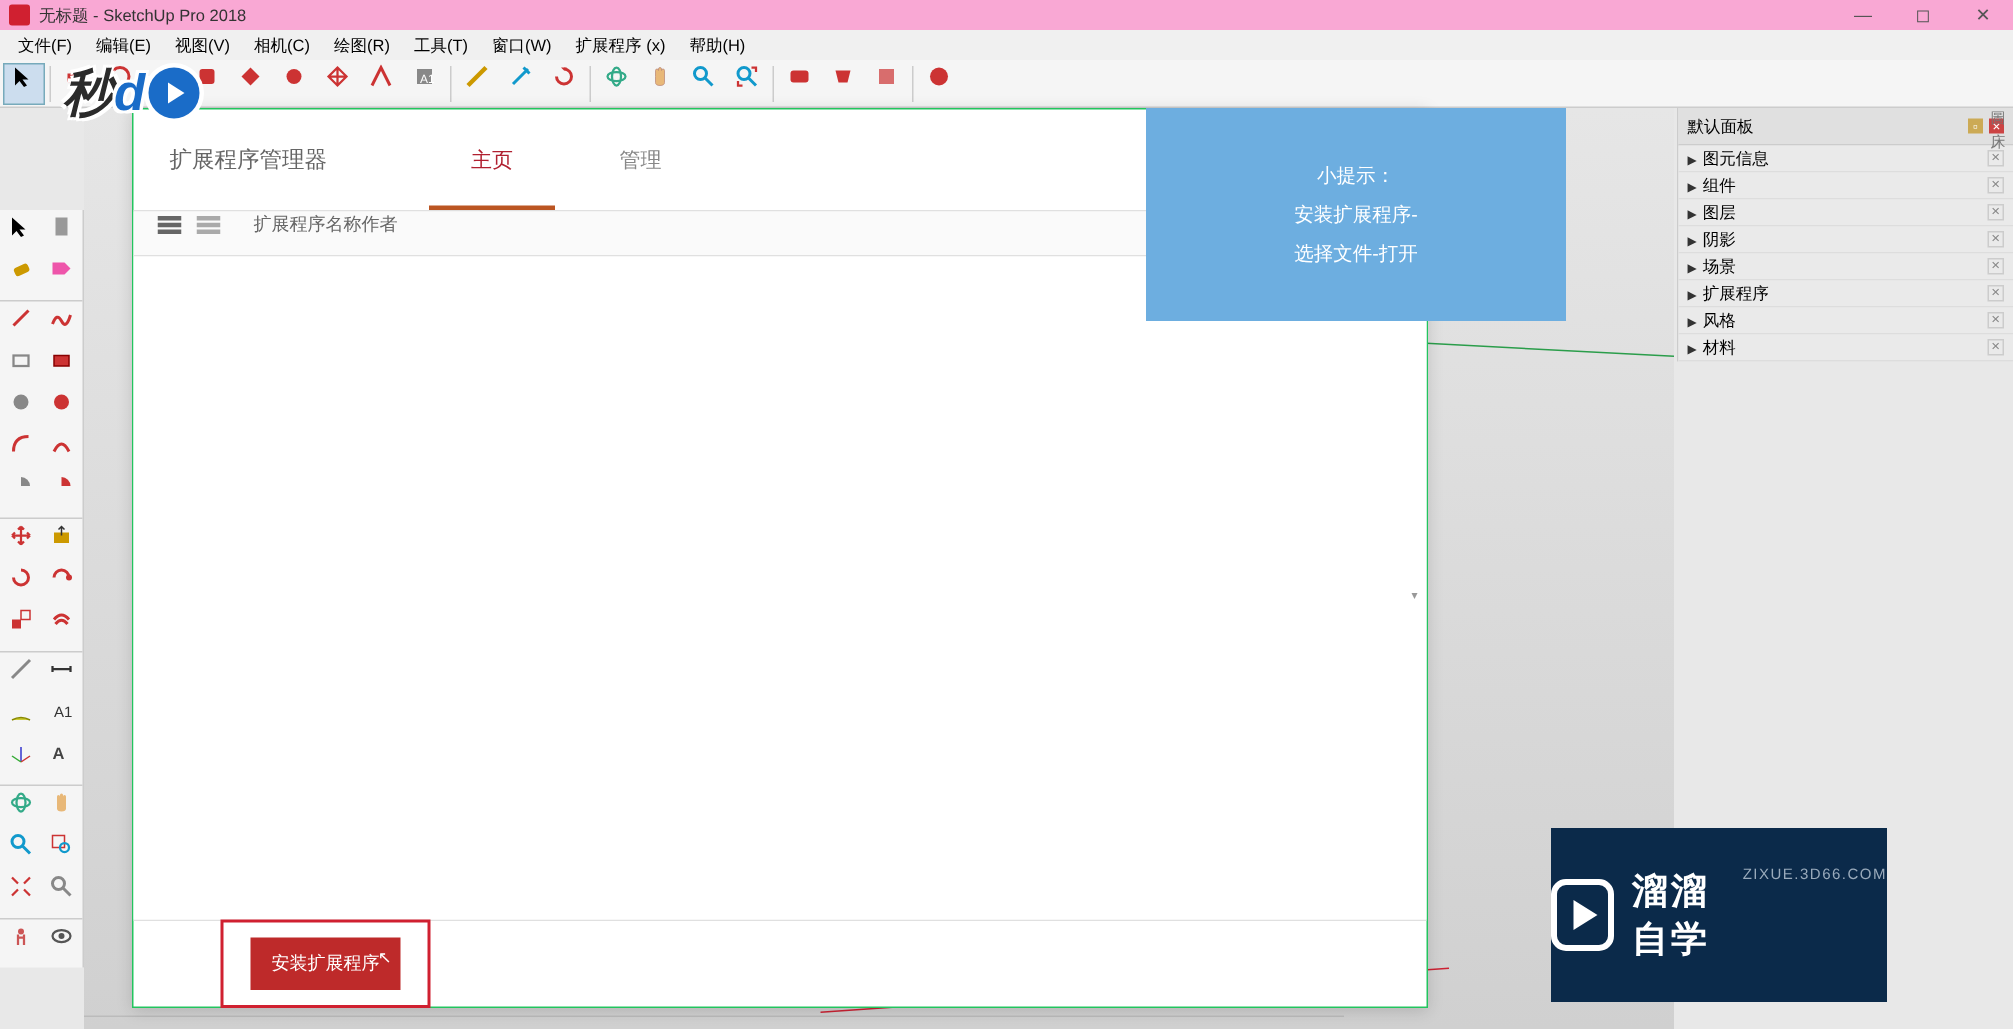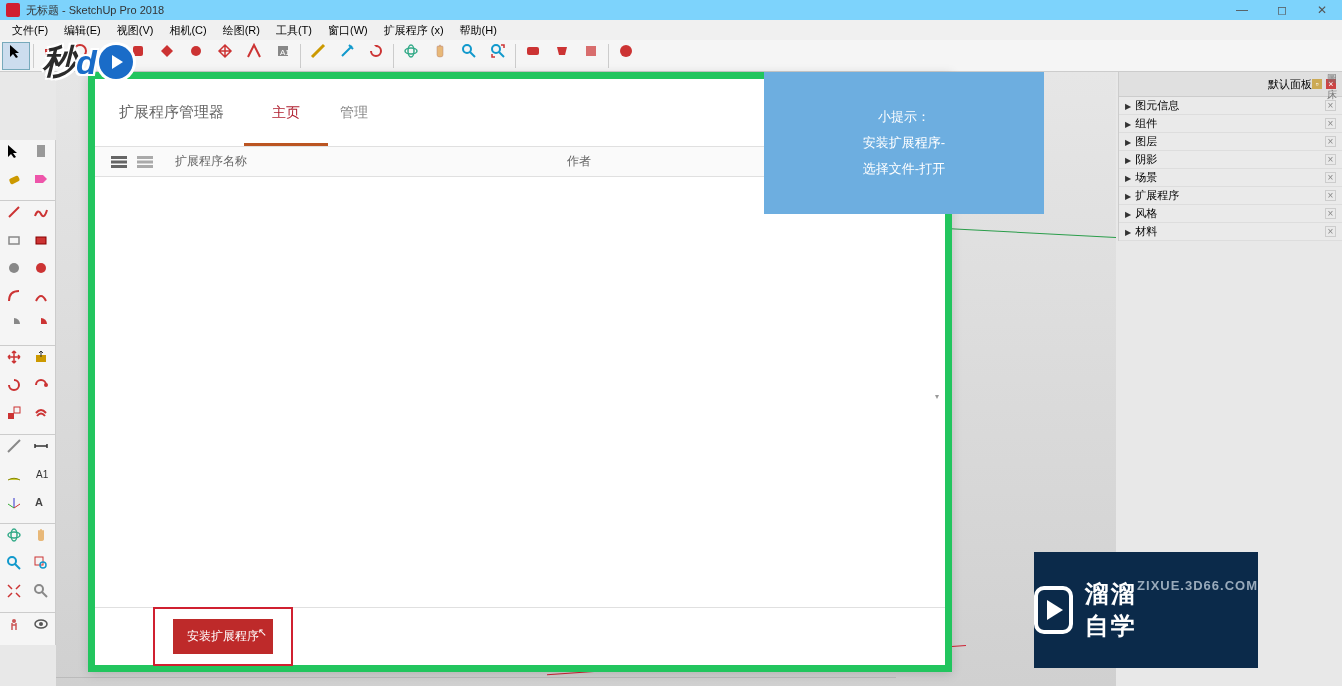--- a/index.html
+++ b/index.html
@@ -1,19 +1,19 @@
 <!DOCTYPE html>
 <html><head>
   <meta charset="utf-8">
   <style>
     * { margin: 0; padding: 0; box-sizing: border-box; font-family: "Microsoft YaHei", sans-serif; }
     body { width: 1342px; height: 686px; background: #e8e8e8; overflow: hidden; position: relative; }
 
     
-    .titlebar { height: 20px; background: #7dd3fc; display: flex; align-items: center; padding: 0 6px; font-size: 11px; color: #333; }
+    .titlebar { height: 20px; background: #f9a8d4; display: flex; align-items: center; padding: 0 6px; font-size: 11px; color: #333; }
     .title-icon { width: 14px; height: 14px; background: #d02030; border-radius: 2px; margin-right: 6px; }
     .win-controls { position: absolute; right: 0; top: 0; height: 20px; display: flex; }
     .win-btn { width: 40px; height: 20px; display: flex; align-items: center; justify-content: center; font-size: 12px; color: #555; cursor: pointer; }
 
     
     .menubar { height: 20px; background: #f0f0f0; display: flex; align-items: center; padding: 0 4px; font-size: 11px; }
     .menu-item { padding: 2px 8px; cursor: pointer; }
 
     
     .toolbar-top { height: 32px; background: #f5f5f5; border-bottom: 1px solid #ccc; display: flex; align-items: center; padding: 0 2px; gap:1px; }
@@ -27,63 +27,63 @@
     .left-row .tool-btn { width: 28px; height: 28px; }
     .hr-sep { height: 1px; background: #ccc; margin: 2px 0; }
 
     
     .viewport { position: absolute; left: 56px; right: 226px; top: 72px; bottom: 0; background: linear-gradient(#e6e6e6, #d0d0d0); overflow:hidden;}
     .ground-line { position:absolute; left:0; right:220px; top:605px; height:1px; background:#bbb; }
     .green-line{position:absolute; top:165px; right:0; width:480px; height:1px; background:#2a9d4a; transform:rotate(3deg); transform-origin:right;}
     .red-line{position:absolute; bottom:40px; right:150px; width:420px; height:1px; background:#c23; transform:rotate(-4deg); transform-origin:right;}
 
     
-    .ext-dialog { position: absolute; left: 88px; top: 72px; width: 864px; height: 600px; background: #fff; border: 7px solid #22c55e; box-shadow: 0 2px 10px rgba(0,0,0,.15); display:flex; flex-direction:column;}
+    .ext-dialog { position: absolute; left: 88px; top: 72px; width: 864px; height: 600px; background: #fff; border: 1px solid #22c55e; box-shadow: 0 2px 10px rgba(0,0,0,.15); display:flex; flex-direction:column;}
     .ext-header { height: 68px; display: flex; align-items: center; padding: 0 24px; border-bottom: 1px solid #e0e0e0; }
     .ext-title { font-size: 15px; color: #666; margin-right: 40px; }
-    .ext-tabs { display: flex; gap: 24px; height:100%; align-items:center;}
+    .ext-tabs { display: flex; gap: 55px; height:100%; align-items:center;margin-left:48px;}
     .ext-tab { font-size: 14px; color: #888; padding: 4px 8px; cursor: pointer; position:relative; height:100%; display:flex; align-items:center;}
     .ext-tab.active { color: #b02030; }
     .ext-tab.active::after{content:''; position:absolute; bottom:0; left:-20px; right:-20px; height:3px; background:#b52; }
-    .ext-cols { height: 30px; display: flex; align-items: center; padding: 0 14px; border-bottom: 1px solid #e0e0e0; background:#fafafa;}
+    .ext-cols { height: 30px; display: flex; padding: 0 14px; border-bottom: 1px solid #e0e0e0; background:#fafafa;}
     .col-ic { width: 20px; height: 18px; margin-right: 6px; display:flex; align-items:center; justify-content:center;}
     .col-ic svg{width:16px;height:14px;}
     .col-name { font-size: 12px; color: #666; margin-left: 14px; }
-    .col-author { font-size: 12px; color: #666; margin-left: 320px; }
+    .col-author { font-size: 12px; color: #666; }
     .ext-body { flex:1; background: #fff; position:relative;}
     .ext-scroll { position:absolute; right:2px; top:50%; width:8px; height:8px; color:#999; font-size:8px;}
     .ext-footer { height: 58px; border-top: 1px solid #e0e0e0; display: flex; align-items: center; padding: 0 24px; }
     .install-btn-wrap { border: 2px solid #d02030; padding: 10px 18px; display:inline-block; position:relative; left:34px;text-decoration:underline;}
     .install-btn { background: #be2a2a; color: #fff; font-size: 12px; padding: 9px 14px; cursor: pointer; border: none; position:relative;}
     .cursor-hand{position:absolute; right:6px; top:7px; font-size:11px; color:#fff;}
 
     
     .tip-box { position: absolute; left: 764px; top: 72px; width: 280px; height: 142px; background: #6daee0; color: #fff; display: flex; flex-direction: column; align-items: center; justify-content: center; font-size: 13px; line-height: 2; }
 
     
     .right-panel { position: absolute; right: 0; top: 72px; width: 224px; background: #f0f0f0; border-left: 1px solid #ccc;}
     .right-side{position:absolute; right:4px; top:72px; width:12px; display:flex; flex-direction:column; align-items:center; font-size:10px; color:#777; gap:2px;}
-    .panel-title { height: 20px; background: #e0e0e0; display: flex; align-items: center; justify-content: flex-end; padding: 12px 6px; font-size: 11px; border-bottom: 1px solid #ccc; }
+    .panel-title { height: 20px; background: #e0e0e0; display: flex; align-items: center; justify-content: space-between; padding: 12px 6px; font-size: 11px; border-bottom: 1px solid #ccc; }
     .panel-title .pin{display:flex; gap:4px;}
     .panel-title .pin span{width:10px;height:10px; font-size:9px; line-height:10px; text-align:center;}
     .panel-row { height: 18px; background: #eaeaea; border-bottom: 1px solid #ddd; display: flex; align-items: center; padding: 0 6px; font-size: 11px; justify-content: space-between; gap: 21px;}
     .panel-row .tri { margin-right: 4px; color: #333; font-size:8px;}
     .panel-row .x { font-size: 10px; color: #888; border:1px solid #ccc; width:11px; height:11px; line-height:9px; text-align:center;}
 
     
     .logo-left { position: absolute; left: 42px; top: 32px; width: 210px; height: 60px;  display:flex; align-items:center;}
     .logo-left-txt{font-size:34px; font-weight:900; color:#2b2b2b; font-style:italic; text-shadow:2px 2px 0 #fff, -2px -2px 0 #fff, 2px -2px 0 #fff, -2px 2px 0 #fff;}
     .logo-left-play{width:34px;height:34px; background:#1a6cc8; border-radius:50%; display:inline-flex; align-items:center; justify-content:center; margin:0 2px; box-shadow:0 0 0 3px #fff;}
     .logo-left-play::before{content:''; border-left:11px solid #fff;border-top:7px solid transparent;border-bottom:7px solid transparent; margin-left:3px;}
     .logo-right { position: absolute; right: 84px; bottom: 18px; width: 224px; height: 116px; background: #0b2a4a; color: #fff; display: flex; align-items: center; justify-content: center; gap:12px;}
     .logo-right .rplay{width:48px;height:48px;border:4px solid #fff;border-radius:10px; display:flex;align-items:center;justify-content:center;}
     .logo-right .rplay::before{content:'';border-left:16px solid #fff;border-top:10px solid transparent;border-bottom:10px solid transparent;margin-left:4px;}
     .logo-right .rt{display:flex;flex-direction:row;}
     .logo-right .rt1{font-size:24px;font-weight:700;letter-spacing:2px;}
-    .logo-right .rt2{font-size:13px;letter-spacing:1px;color:#9ab;font-weight:bold;}
+    .logo-right .rt2{font-size:10px;letter-spacing:1px;color:#9ab;}
 
     
     svg{display:block;}
   </style>
 </head>
 <body>
 
 <div class="titlebar">
   <div class="title-icon"></div>
   <span>无标题 - SketchUp Pro 2018</span>

